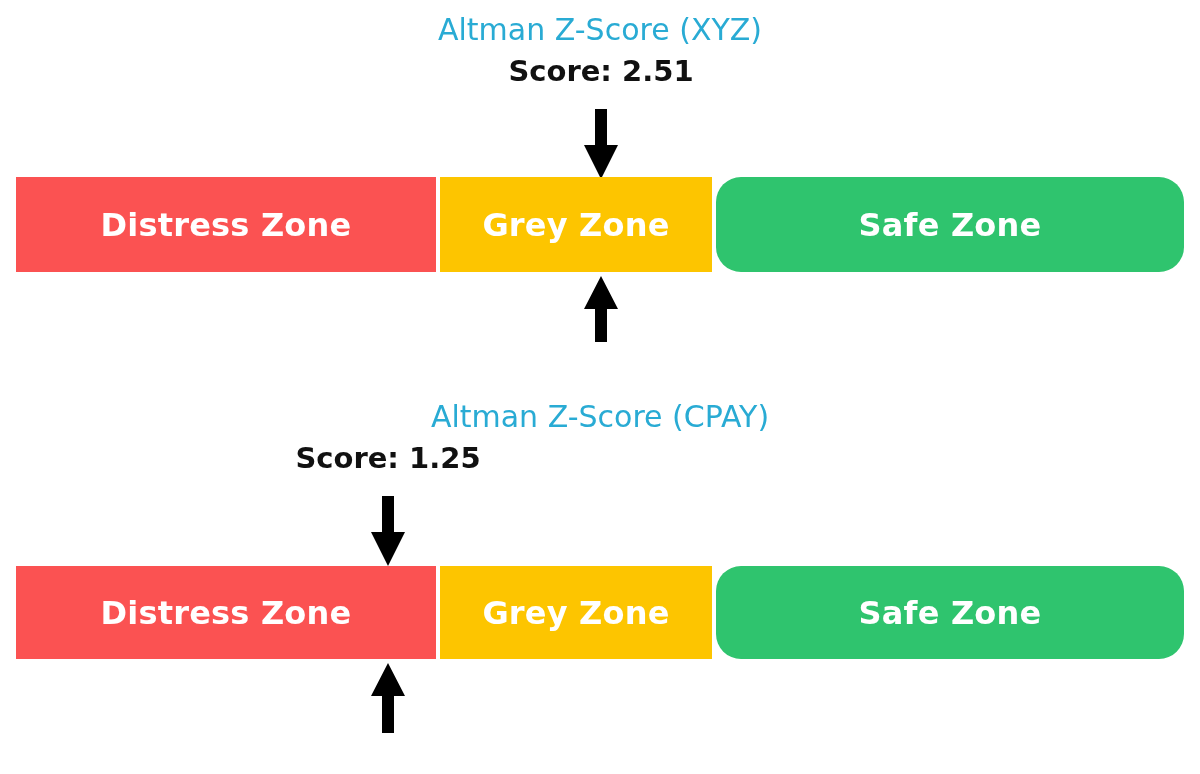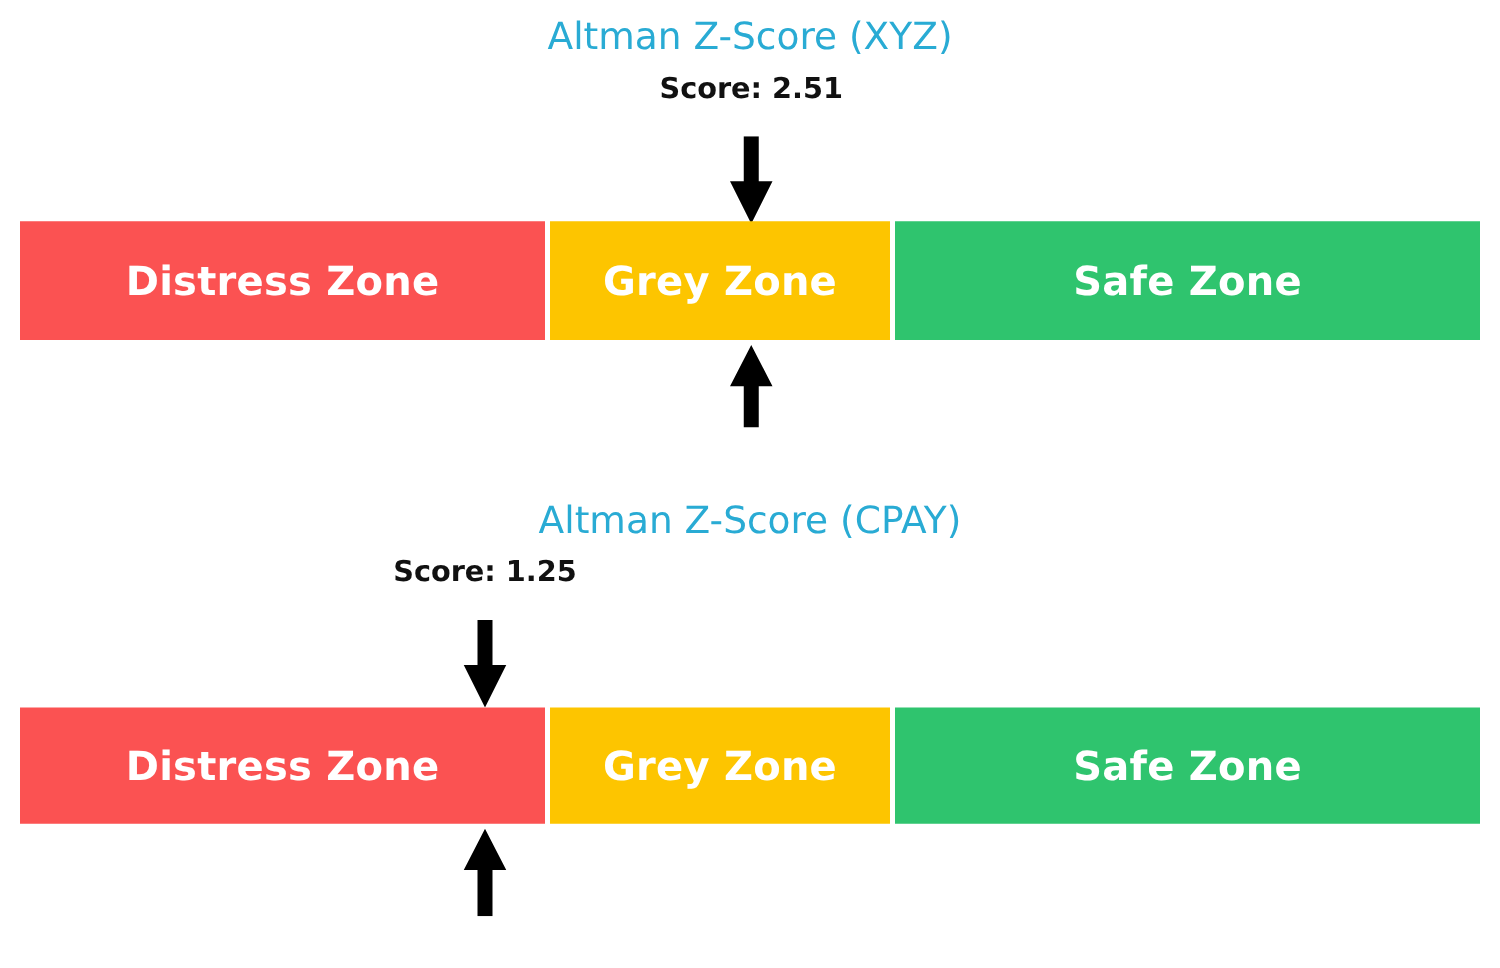--- a/index.html
+++ b/index.html
@@ -45,21 +45,21 @@
     white-space: nowrap;
   }
   #chart-0 .chart-title { top: 13px; }
   #chart-1 .chart-title { top: 14px; }
 
   
   .score-label {
     position: absolute;
     text-align: center;
     font-family: "DejaVu Sans", sans-serif;
-    font-size: 23px;
+    font-size: 29px;
     font-weight: bold;
     line-height: 26px;
     color: #111111;
     white-space: nowrap;
     transform: translateX(-50%);
   }
 
   
   .zone-bar {
     position: absolute;
@@ -77,21 +77,21 @@
     justify-content: center;
     height: 100%;
     font-family: "DejaVu Sans", sans-serif;
     font-size: 32px;
     font-weight: bold;
     color: #ffffff;
     letter-spacing: 0.2px;
     white-space: nowrap;
     margin-right: 4px;
   }
-  .zone:last-child { margin-right: 0; }
+  .zone:last-child { margin-right: 0; border-radius: 25px; }
 
   
   .arrow {
     position: absolute;
     width: 36px;
     transform: translateX(-50%);
   }
   .arrow svg { display: block; width: 36px; }
 </style>
 </head>

